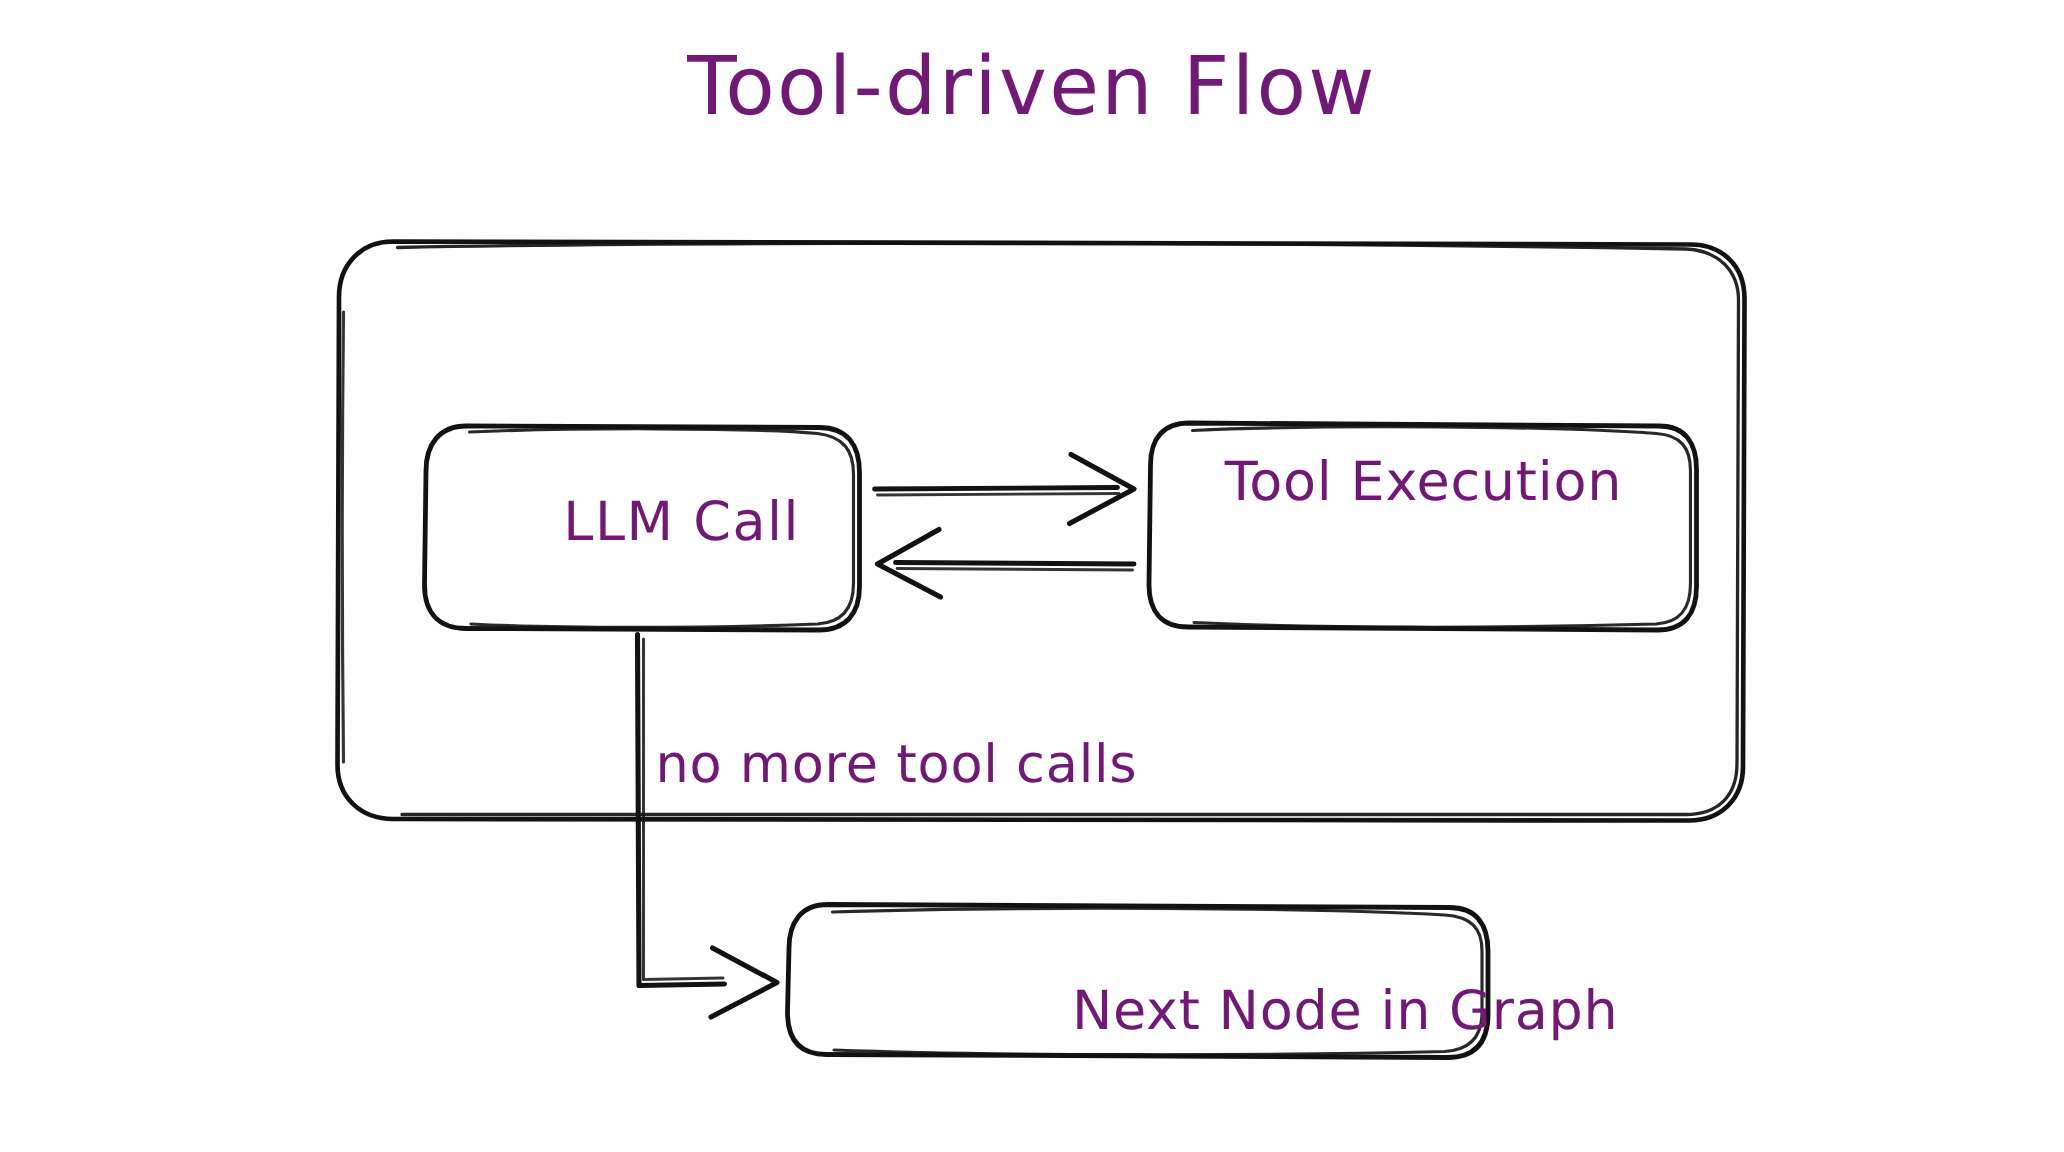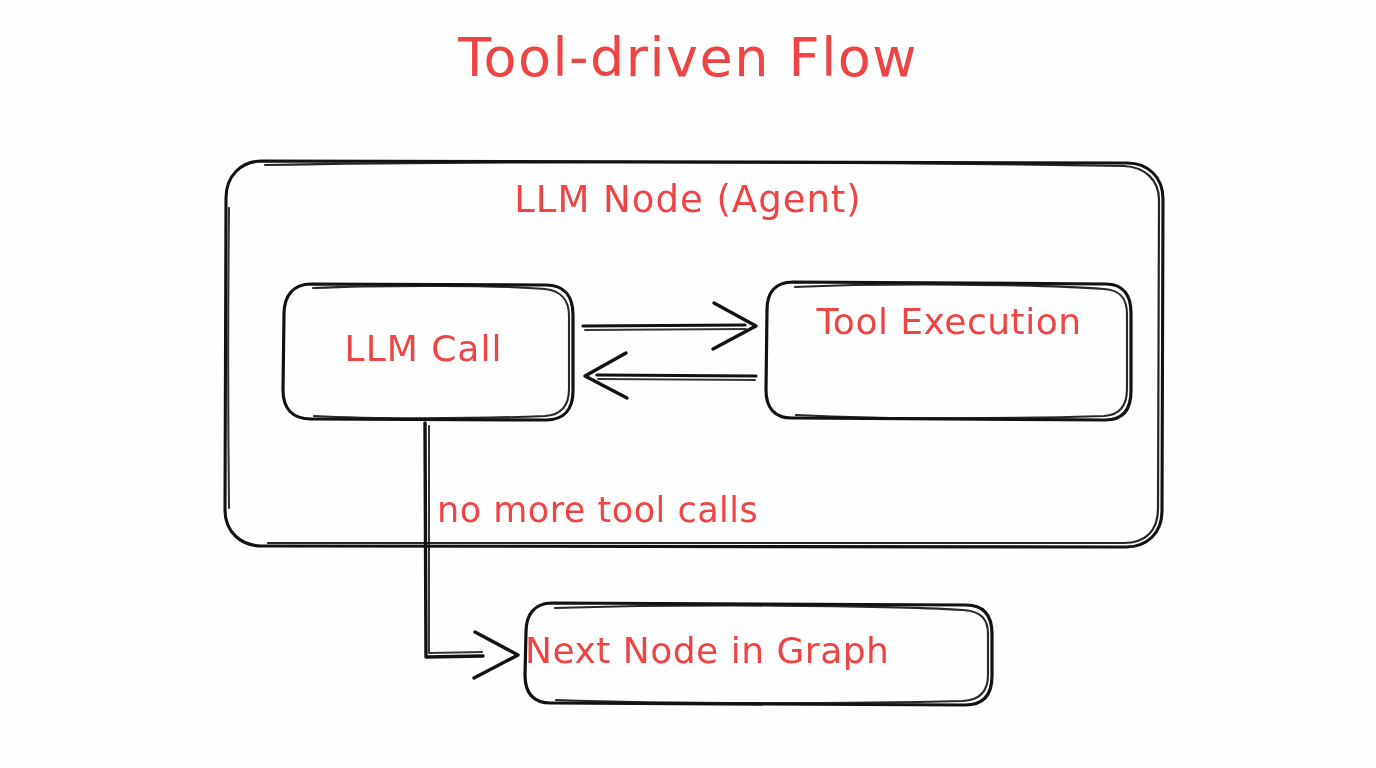--- a/index.html
+++ b/index.html
@@ -21,21 +21,21 @@
   }
   #sketch {
     position: absolute;
     left: 0;
     top: 0;
     width: 1376px;
     height: 768px;
   }
   .lbl {
     position: absolute;
-    color: #ef4444;
+    color: #701a75;
     font-family: "DejaVu Sans", sans-serif;
     font-weight: 400;
     white-space: nowrap;
     letter-spacing: 0.5px;
     -webkit-font-smoothing: antialiased;
   }
   
   .hand {
     font-family: "DejaVu Sans", sans-serif;
     font-weight: 400;
@@ -53,50 +53,51 @@
   #group-title {
     left: 0;
     top: 178px;
     width: 1376px;
     text-align: center;
     font-size: 37px;
     line-height: 44px;
     letter-spacing: 1px;
   }
   #llm-call-label {
-    left: 271px;
+    left: 283px;
     top: 327px;
     width: 305px;
     text-align: center;
     font-size: 36px;
     line-height: 44px;
     letter-spacing: 1px;
+    padding-left: 19px;
   }
   #tool-exec-label {
     left: 766px;
     top: 296px;
     width: 366px;
     text-align: center;
     font-size: 36px;
     line-height: 52px;
     letter-spacing: 0.5px;
   }
   #edge-label-no-more {
     left: 437px;
     top: 464px;
     font-size: 35px;
     line-height: 44px;
     letter-spacing: 0.5px;
     margin-top: 24px;
   }
   #next-node-label {
     left: 525px;
-    top: 628px;
+    top: 652px;
     width: 554px;
-    text-align: left;
+    text-align: right;
     font-size: 36px;
     line-height: 46px;
     letter-spacing: 0.5px;
   }
 </style>
 </head>
 <body>
 
 <div id="stage">
 
@@ -150,21 +151,20 @@
     <g>
       <path d="M425,423 L426,657 L483,656" stroke-width="3.4"></path>
       <path d="M429,426 L429,653 L482,652" stroke-width="2.0" opacity="0.85"></path>
       <path d="M475,632 L518,655 L474,678" stroke-width="3.4"></path>
     </g>
 
   </svg>
 
   <div class="lbl hand" id="diagram-title">Tool-driven Flow</div>
 
-  <div class="lbl hand" id="group-title">LLM Node (Agent)</div>
 
   <div class="lbl hand" id="llm-call-label">LLM Call</div>
 
   <div class="lbl hand" id="tool-exec-label">
     <div>Tool Execution</div>
   </div>
 
   <div class="lbl hand" id="edge-label-no-more">no more tool calls</div>
 
   <div class="lbl hand" id="next-node-label">Next Node in Graph</div>

